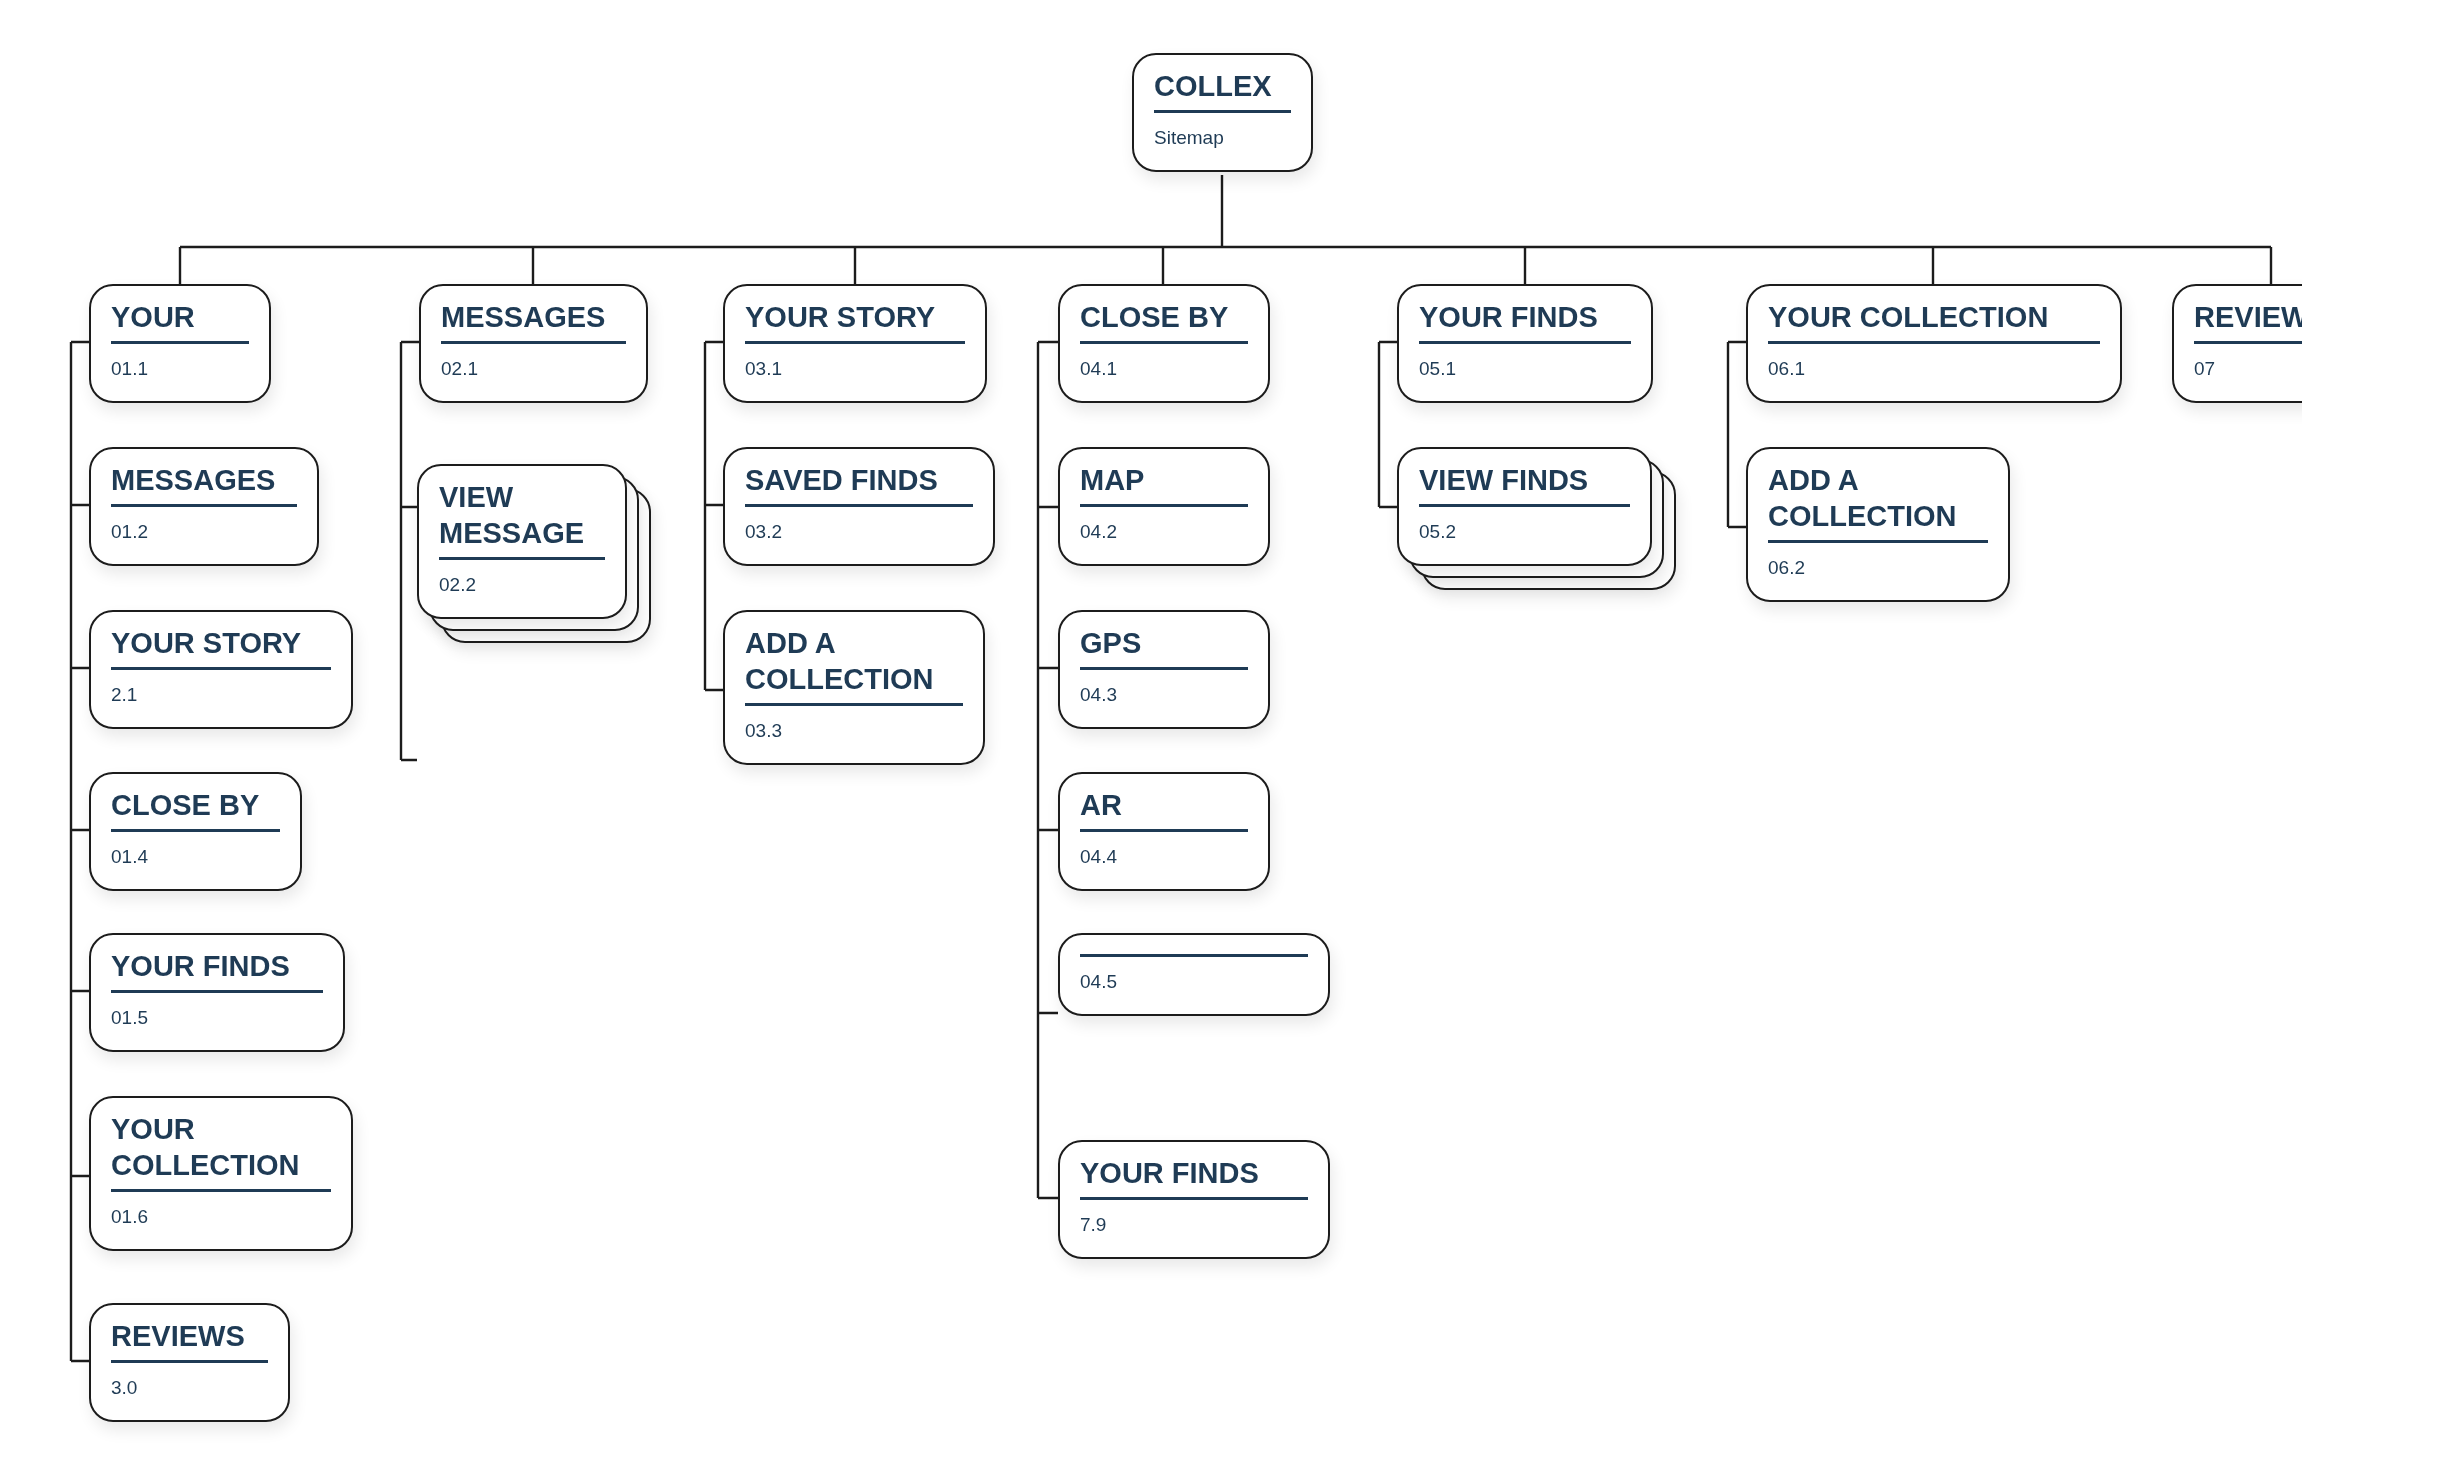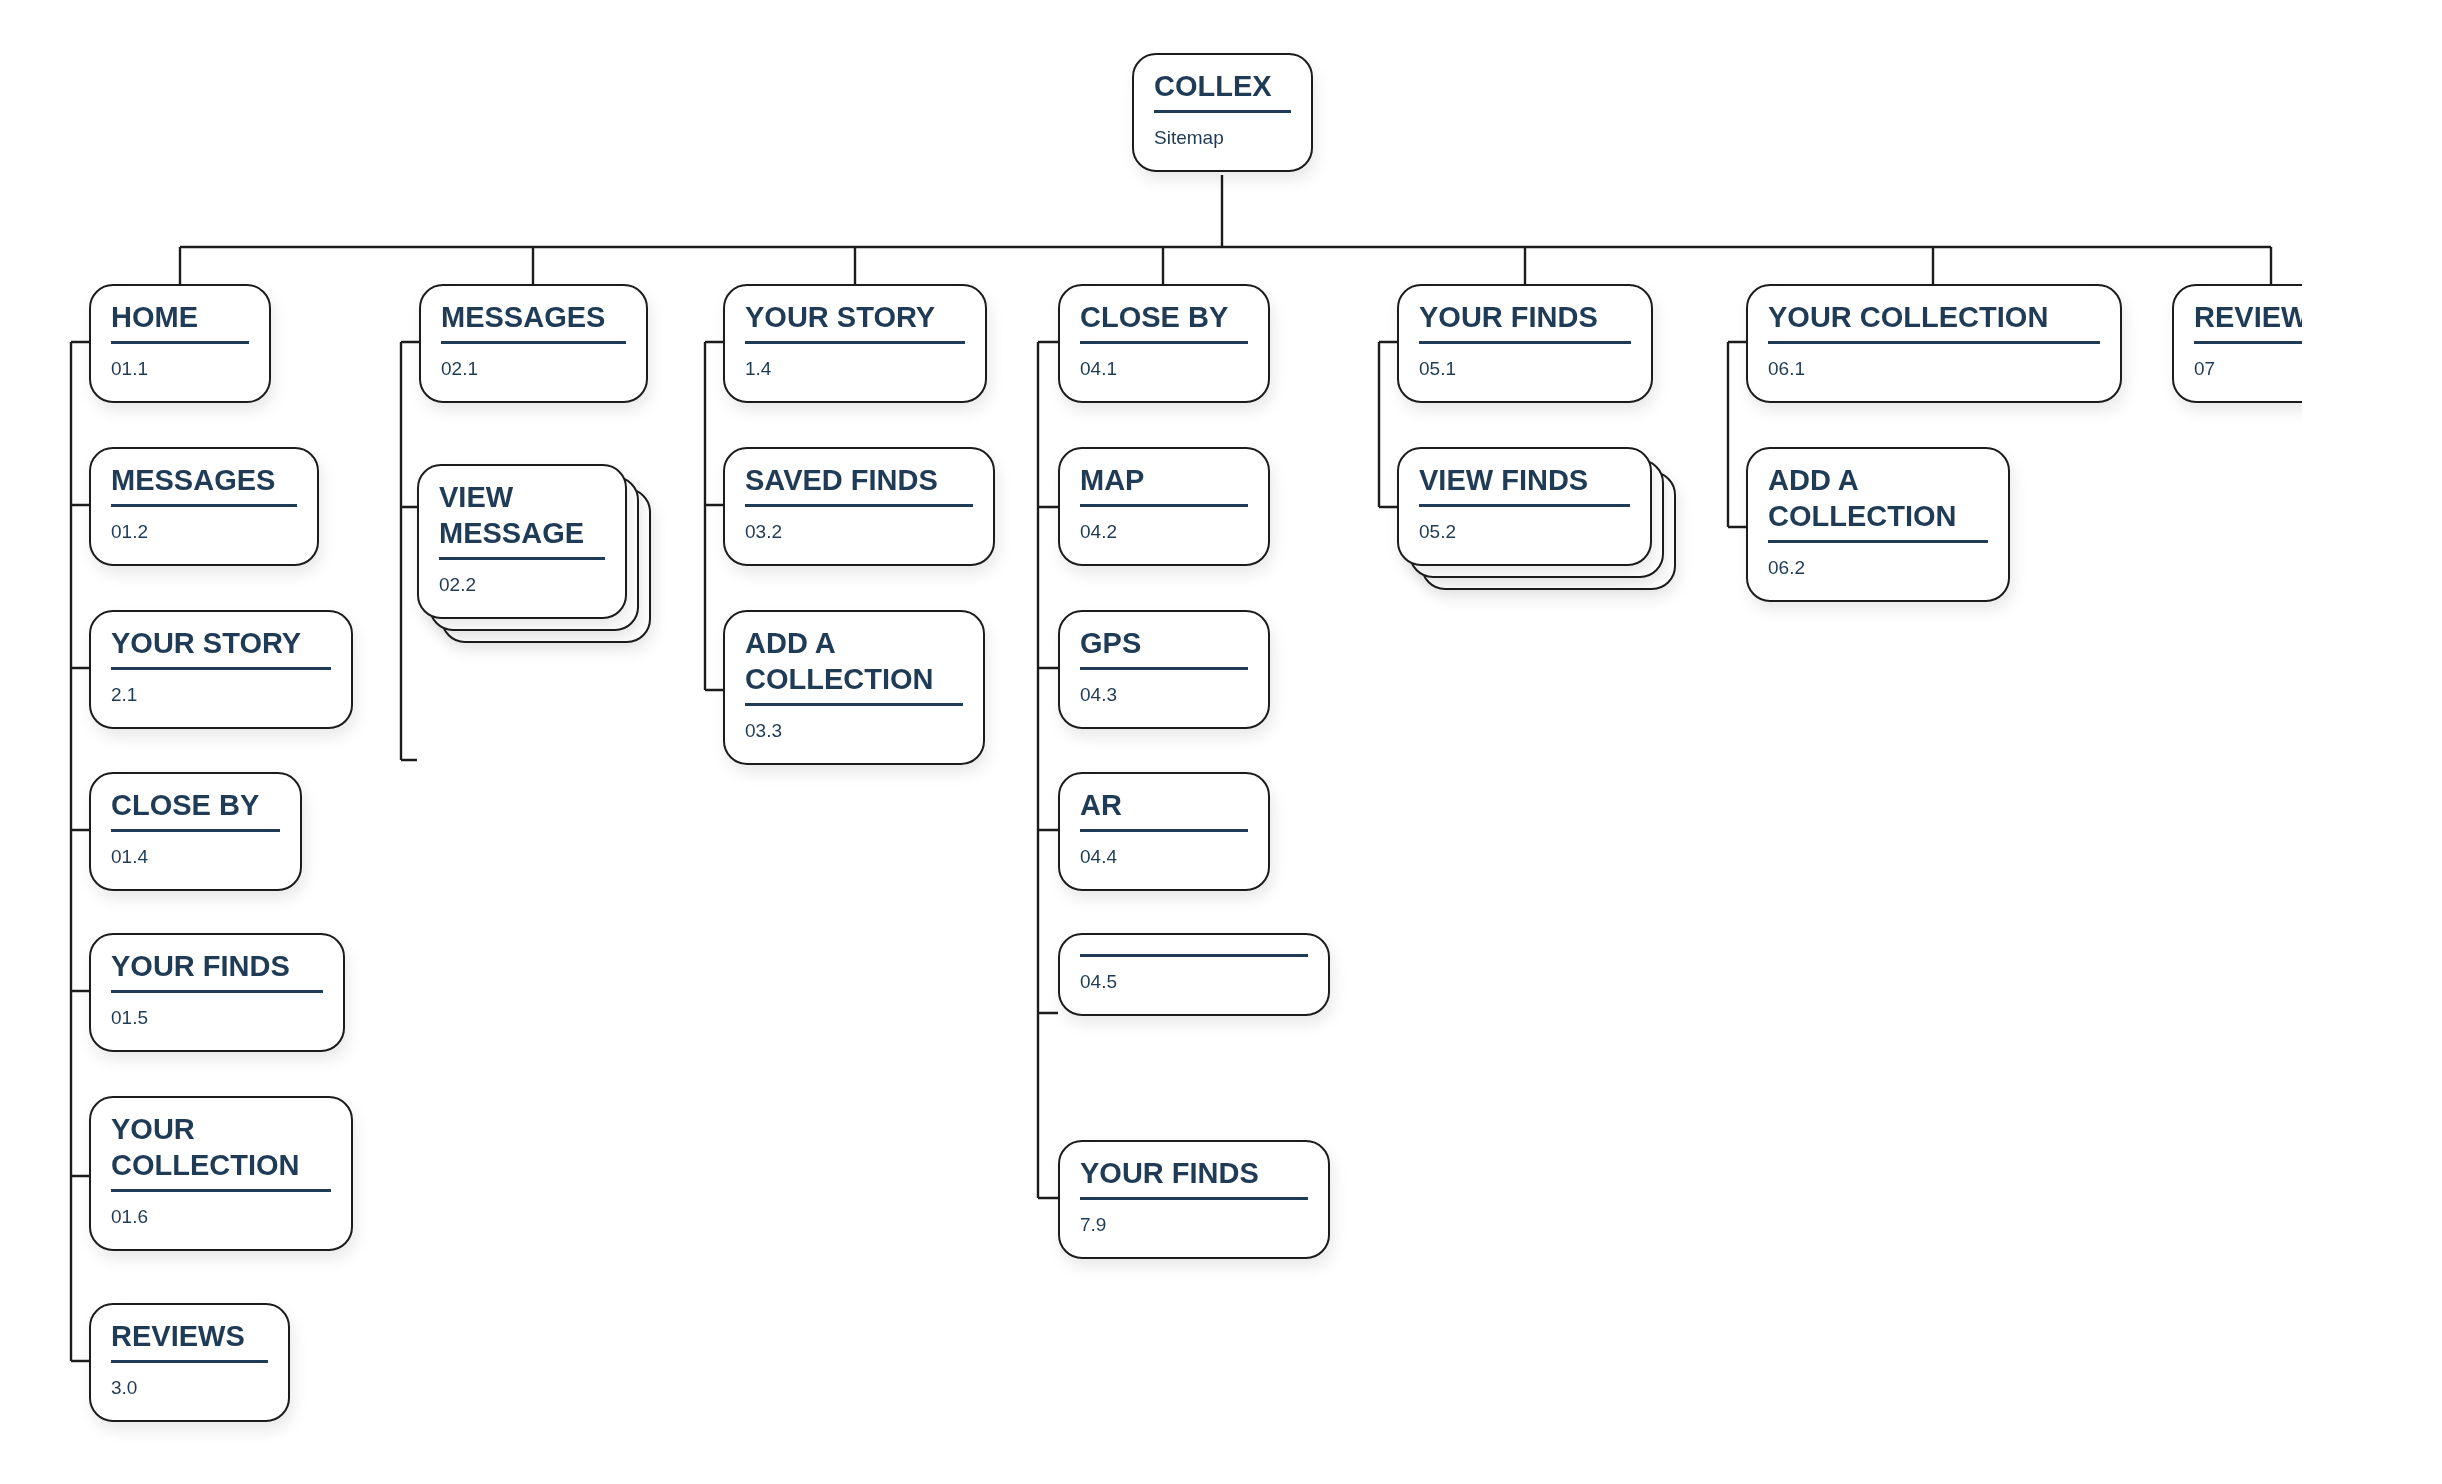--- a/index.html
+++ b/index.html
@@ -39,37 +39,37 @@
   <div class="node" style="left:1132px;top:53px;width:181px">
     <div class="card">
       <div class="title">COLLEX</div>
       <div class="rule"></div>
       <div class="num">Sitemap</div>
     </div>
   </div>
 
   <div class="node" style="left:89px;top:284px;width:182px">
     <div class="card">
-        <div class="title">HOME</div>
+        <div class="title">YOUR</div>
         <div class="rule"></div>
         <div class="num">01.1</div>
       </div>
   </div>
   <div class="node" style="left:419px;top:284px;width:229px">
     <div class="card">
         <div class="title">MESSAGES</div>
         <div class="rule"></div>
         <div class="num">02.1</div>
       </div>
   </div>
   <div class="node" style="left:723px;top:284px;width:264px">
     <div class="card">
         <div class="title">YOUR STORY</div>
         <div class="rule"></div>
-        <div class="num">1.4</div>
+        <div class="num">03.1</div>
       </div>
   </div>
   <div class="node" style="left:1058px;top:284px;width:212px">
     <div class="card">
         <div class="title">CLOSE BY</div>
         <div class="rule"></div>
         <div class="num">04.1</div>
       </div>
   </div>
   <div class="node" style="left:1397px;top:284px;width:256px">

